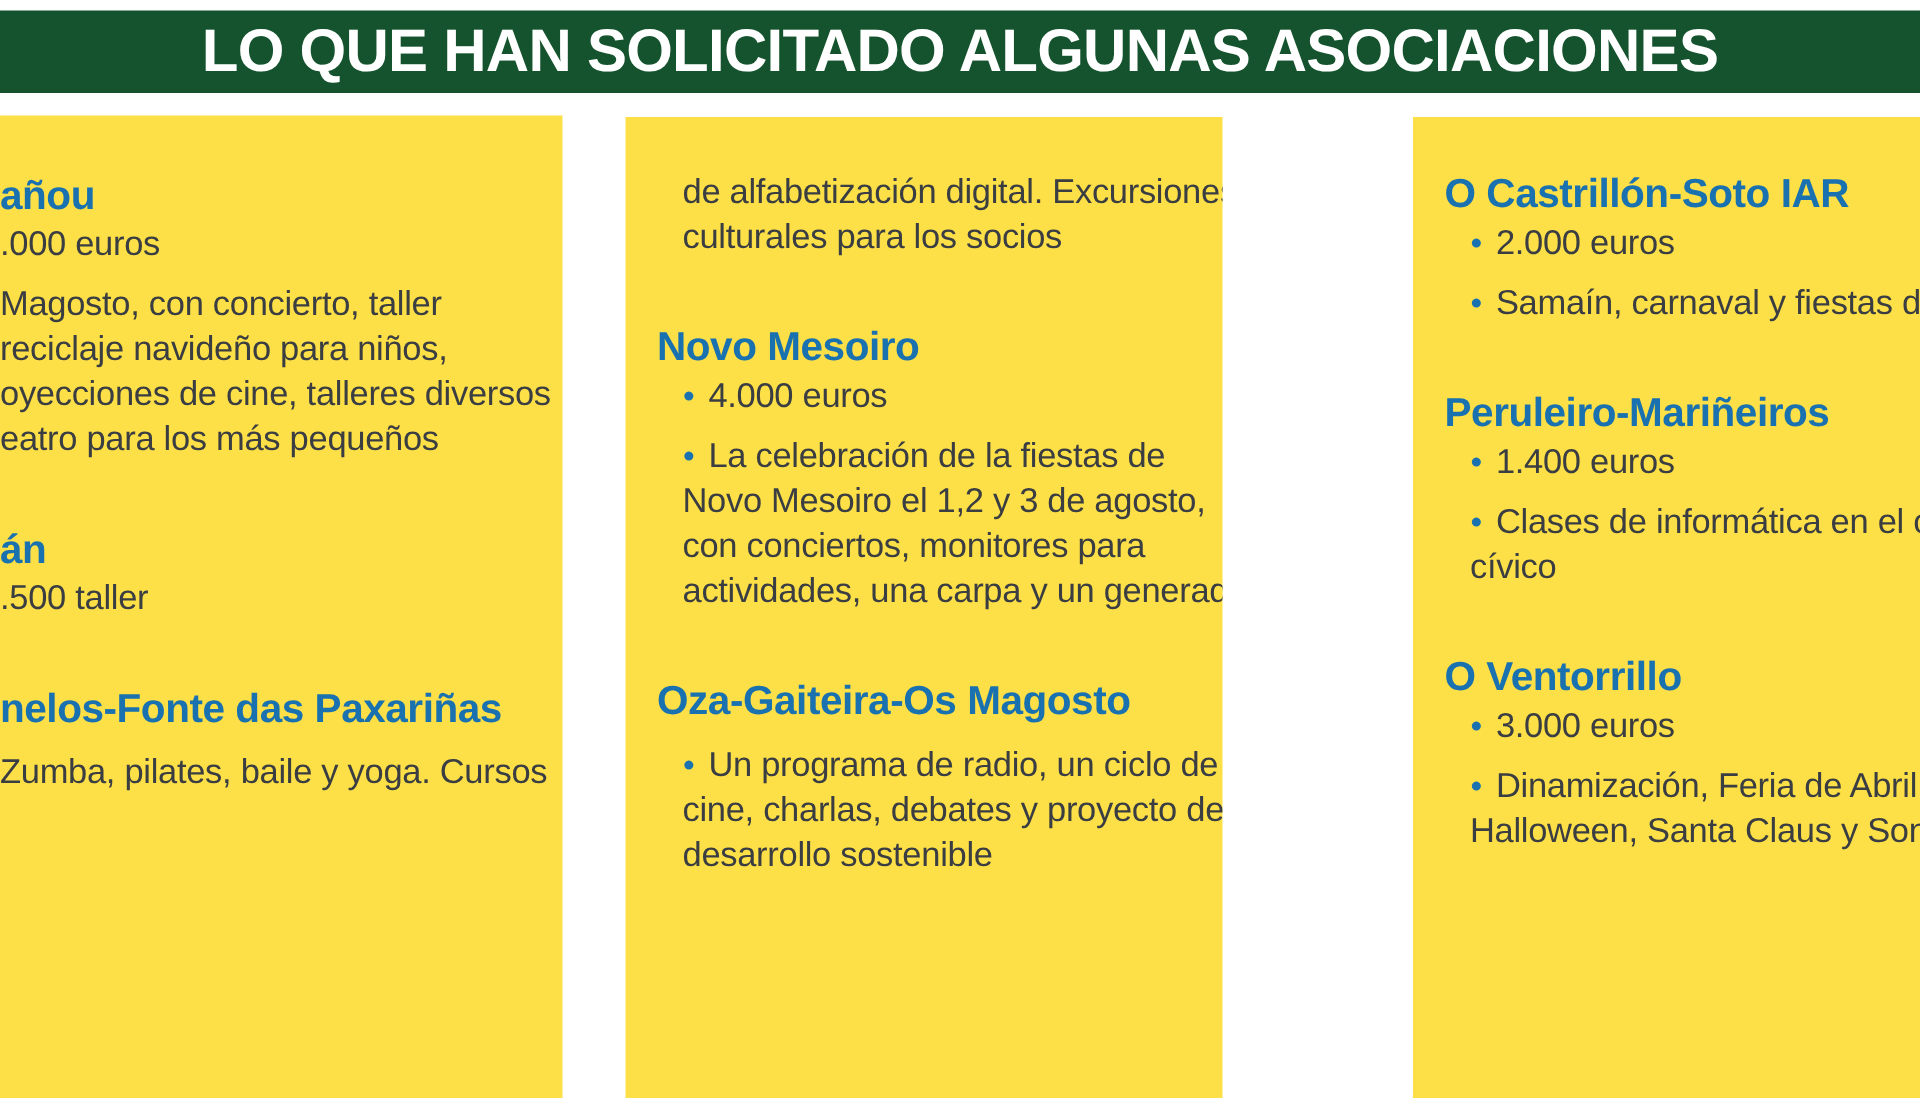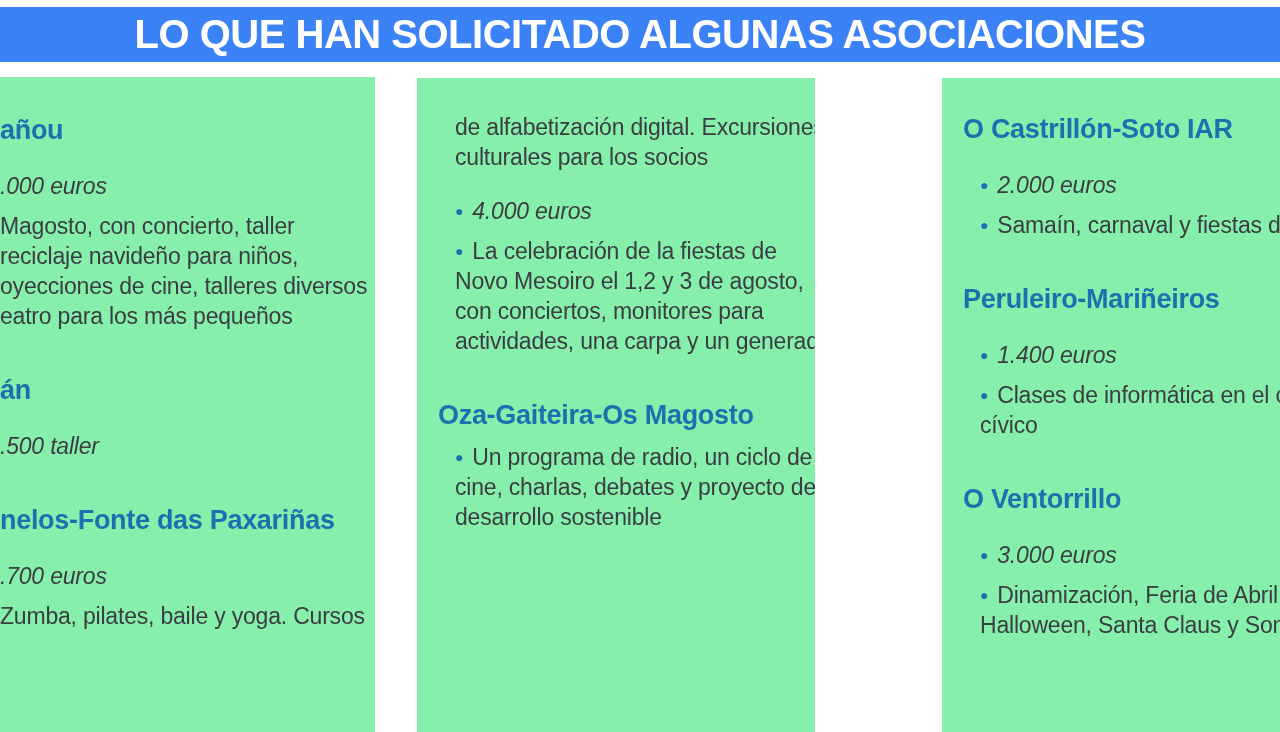--- a/index.html
+++ b/index.html
@@ -7,35 +7,35 @@
     width: 1280px; height: 732px;
     overflow: hidden;
     background: #ffffff;
     font-family: "Liberation Sans", sans-serif;
   }
   .stage { position: relative; width: 1280px; height: 732px; overflow: hidden; }
 
   .title-bar {
     position: absolute; top: 7px; left: 0;
     width: 1280px; height: 55px;
-    background: #3b82f6;
+    background: #14532d;
     display: flex; align-items: center; justify-content: center;
   }
   .title-bar h1 {
     margin: 0;
     color: #ffffff;
     font-size: 40px;
     font-weight: bold;
     letter-spacing: -0.5px;
     white-space: pre;
   }
 
   .panel {
     position: absolute; bottom: 0;
-    background: #86efac;
+    background: #fde047;
     overflow: hidden;
     color: #3a3d42;
   }
   .panel-left   { top: 77px; left: 0;     width: 375px; padding-top: 36px; }
   .panel-middle { top: 78px; left: 417px; width: 398px; padding-top: 34px; }
   .panel-right  { top: 78px; left: 942px; width: 448px; padding-top: 34px; }
 
   .assoc-heading {
     font-size: 27px;
     font-weight: bold;
@@ -47,21 +47,21 @@
   }
   .panel-left .assoc-heading { margin-left: 0; }
 
   .item {
     font-size: 23px;
     line-height: 30px;
     letter-spacing: -0.2px;
     margin: 10px 0 0 38px;
     white-space: pre;
   }
-  .item.euros { margin-top: 24px; font-style: italic; }
+  .item.euros { margin-top: 0; }
   .panel-left .item { margin-left: 0; }
 
   .panel .section:first-child > :first-child { margin-top: 0; }
 
   .dot {
     color: #1a71af;
     font-size: 14px;
     margin-right: 9px;
     vertical-align: 3px;
   }
@@ -84,31 +84,31 @@
 reciclaje navideño para niños,
 oyecciones de cine, talleres diversos
 eatro para los más pequeños</span></p>
     </div>
     <div class="section">
       <h2 class="assoc-heading">án</h2>
       <p class="item euros"><span class="lines">.500 taller</span></p>
     </div>
     <div class="section">
       <h2 class="assoc-heading">nelos-Fonte das Paxariñas</h2>
-      <p class="item euros"><span class="lines">.700 euros</span></p>
       <p class="item"><span class="lines">Zumba, pilates, baile y yoga. Cursos</span></p>
     </div>
   </section>
 
   <section class="panel panel-middle">
     <div class="section">
       <p class="item"><span class="lines">de alfabetización digital. Excursiones
 culturales para los socios</span></p>
     </div>
     <div class="section">
+      <h2 class="assoc-heading">Novo Mesoiro</h2>
       <p class="item euros"><span class="dot">●</span><span class="lines">4.000 euros</span></p>
       <p class="item"><span class="dot">●</span><span class="lines">La celebración de la fiestas de
 Novo Mesoiro el 1,2 y 3 de agosto,
 con conciertos, monitores para
 actividades, una carpa y un generador</span></p>
     </div>
     <div class="section">
       <h2 class="assoc-heading">Oza-Gaiteira-Os Magosto</h2>
       <p class="item"><span class="dot">●</span><span class="lines">Un programa de radio, un ciclo de
 cine, charlas, debates y proyecto de

